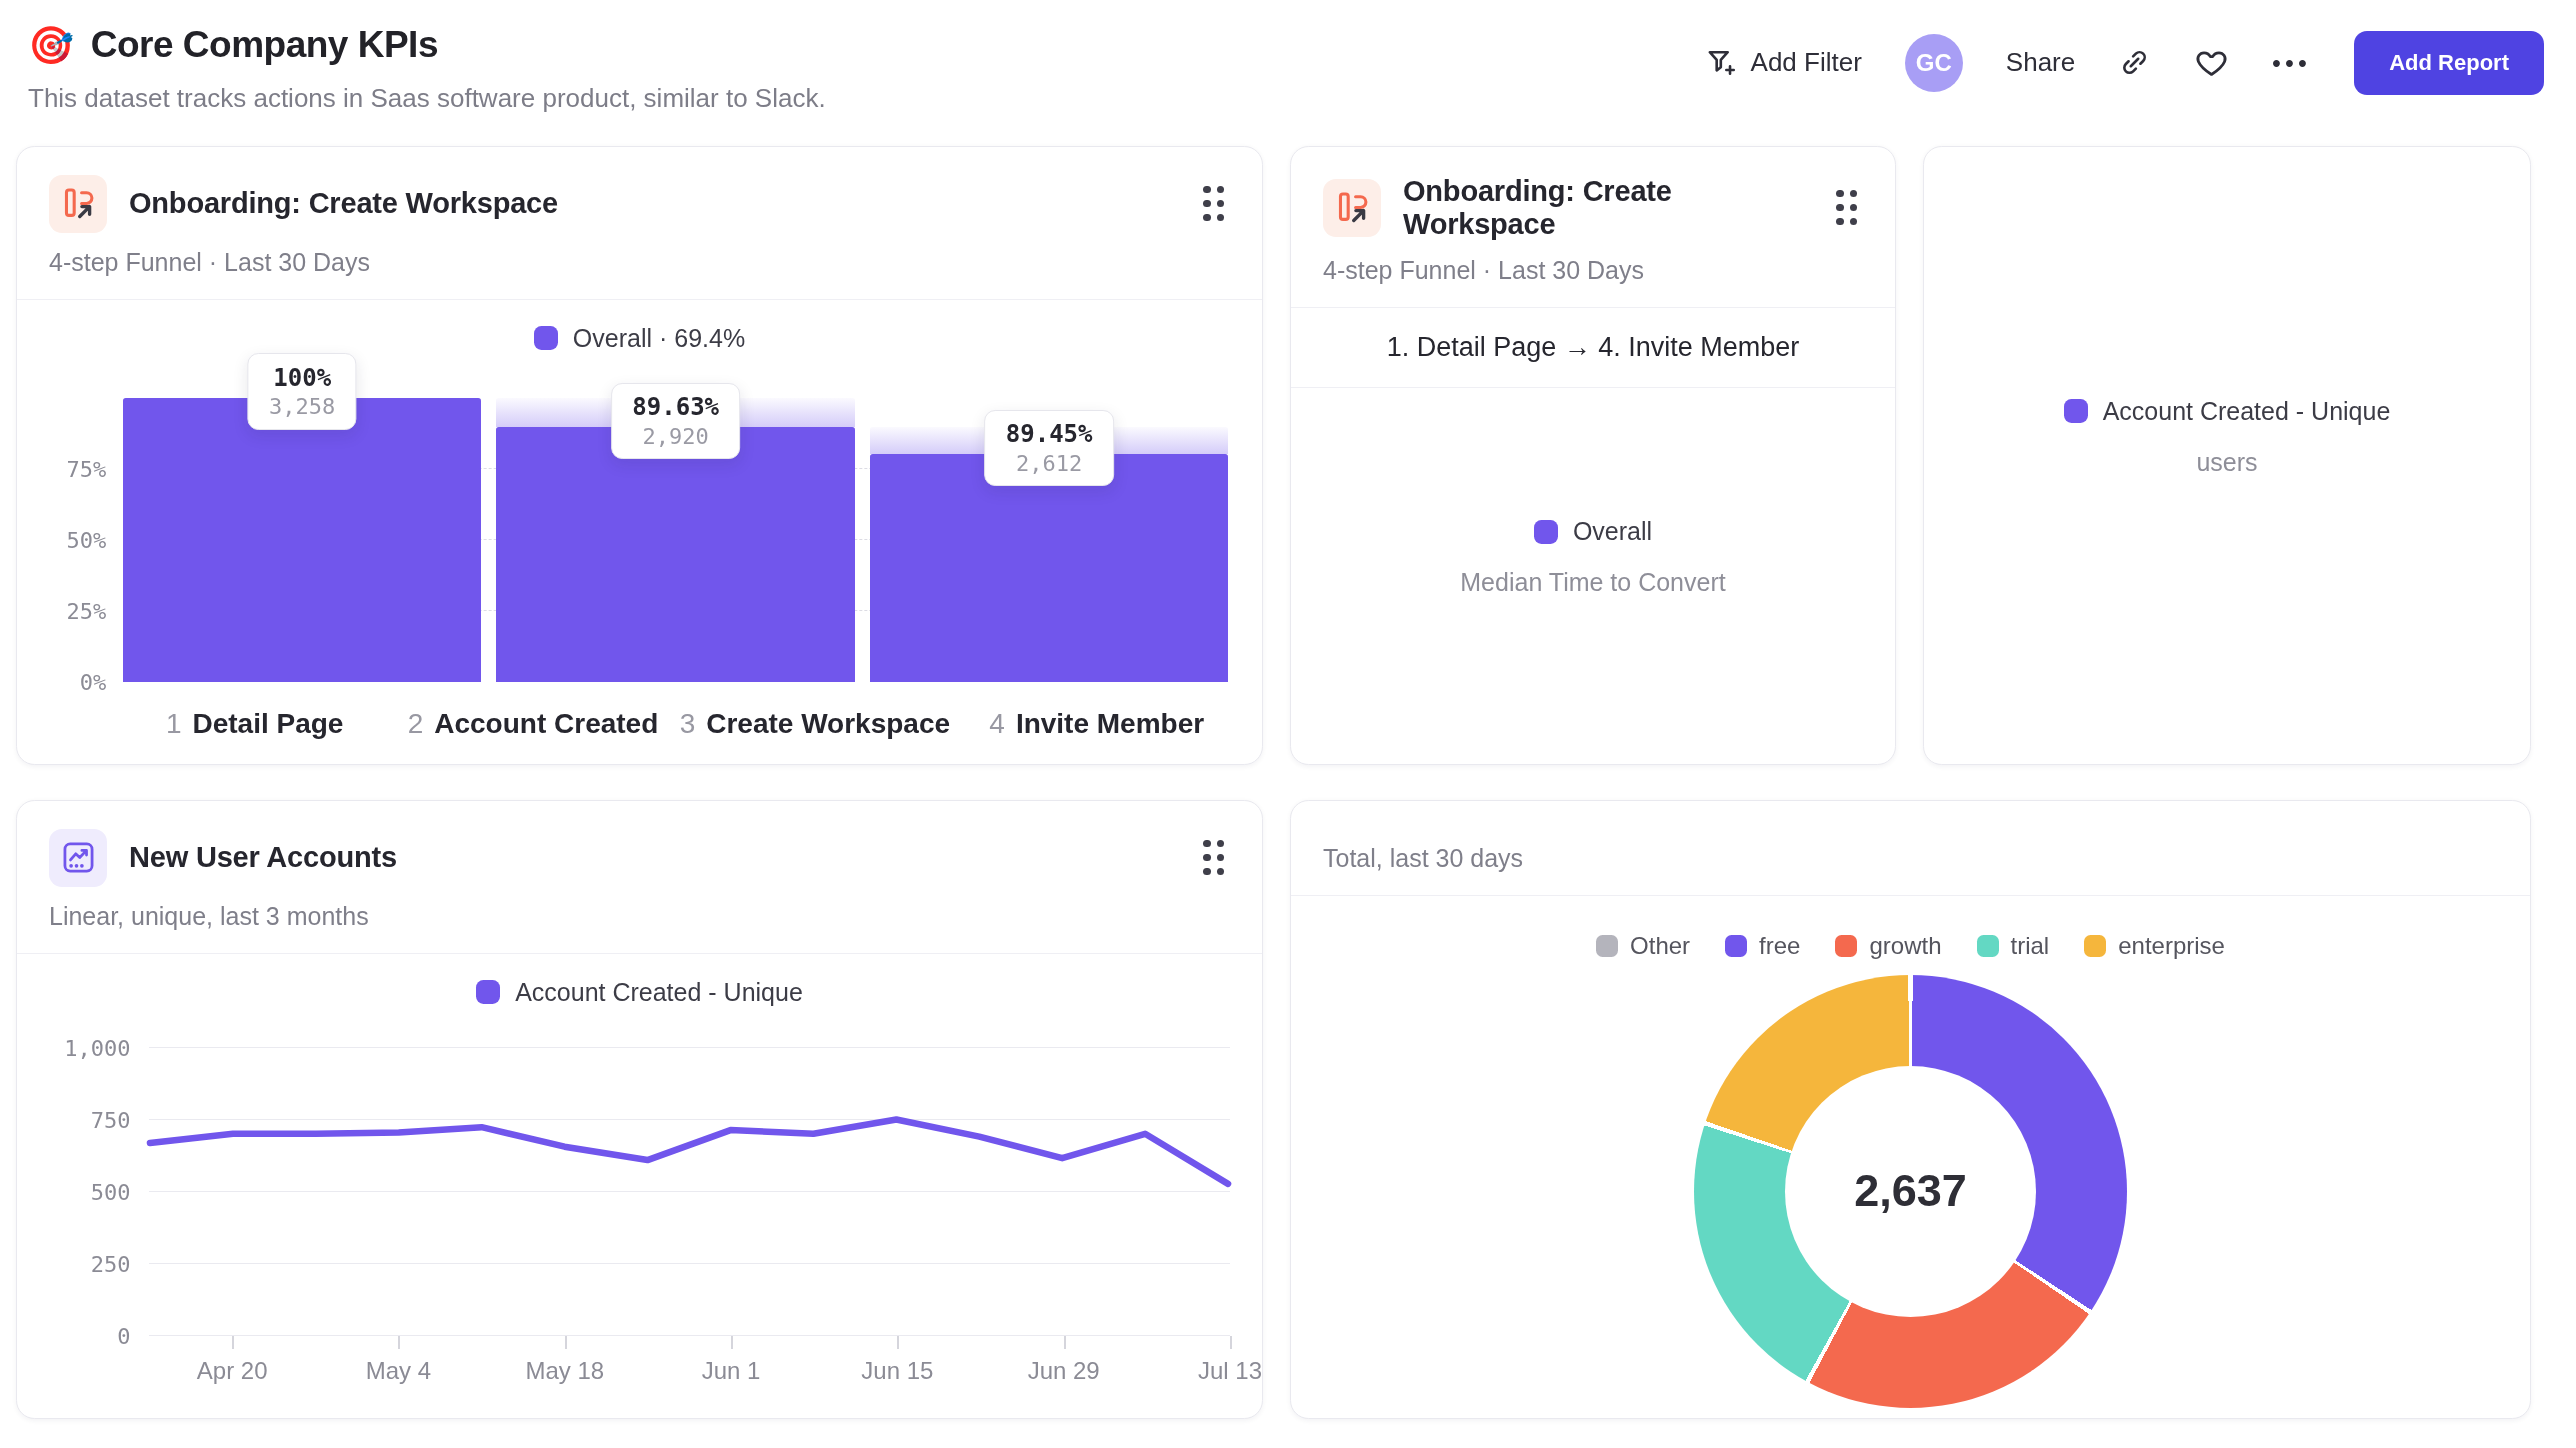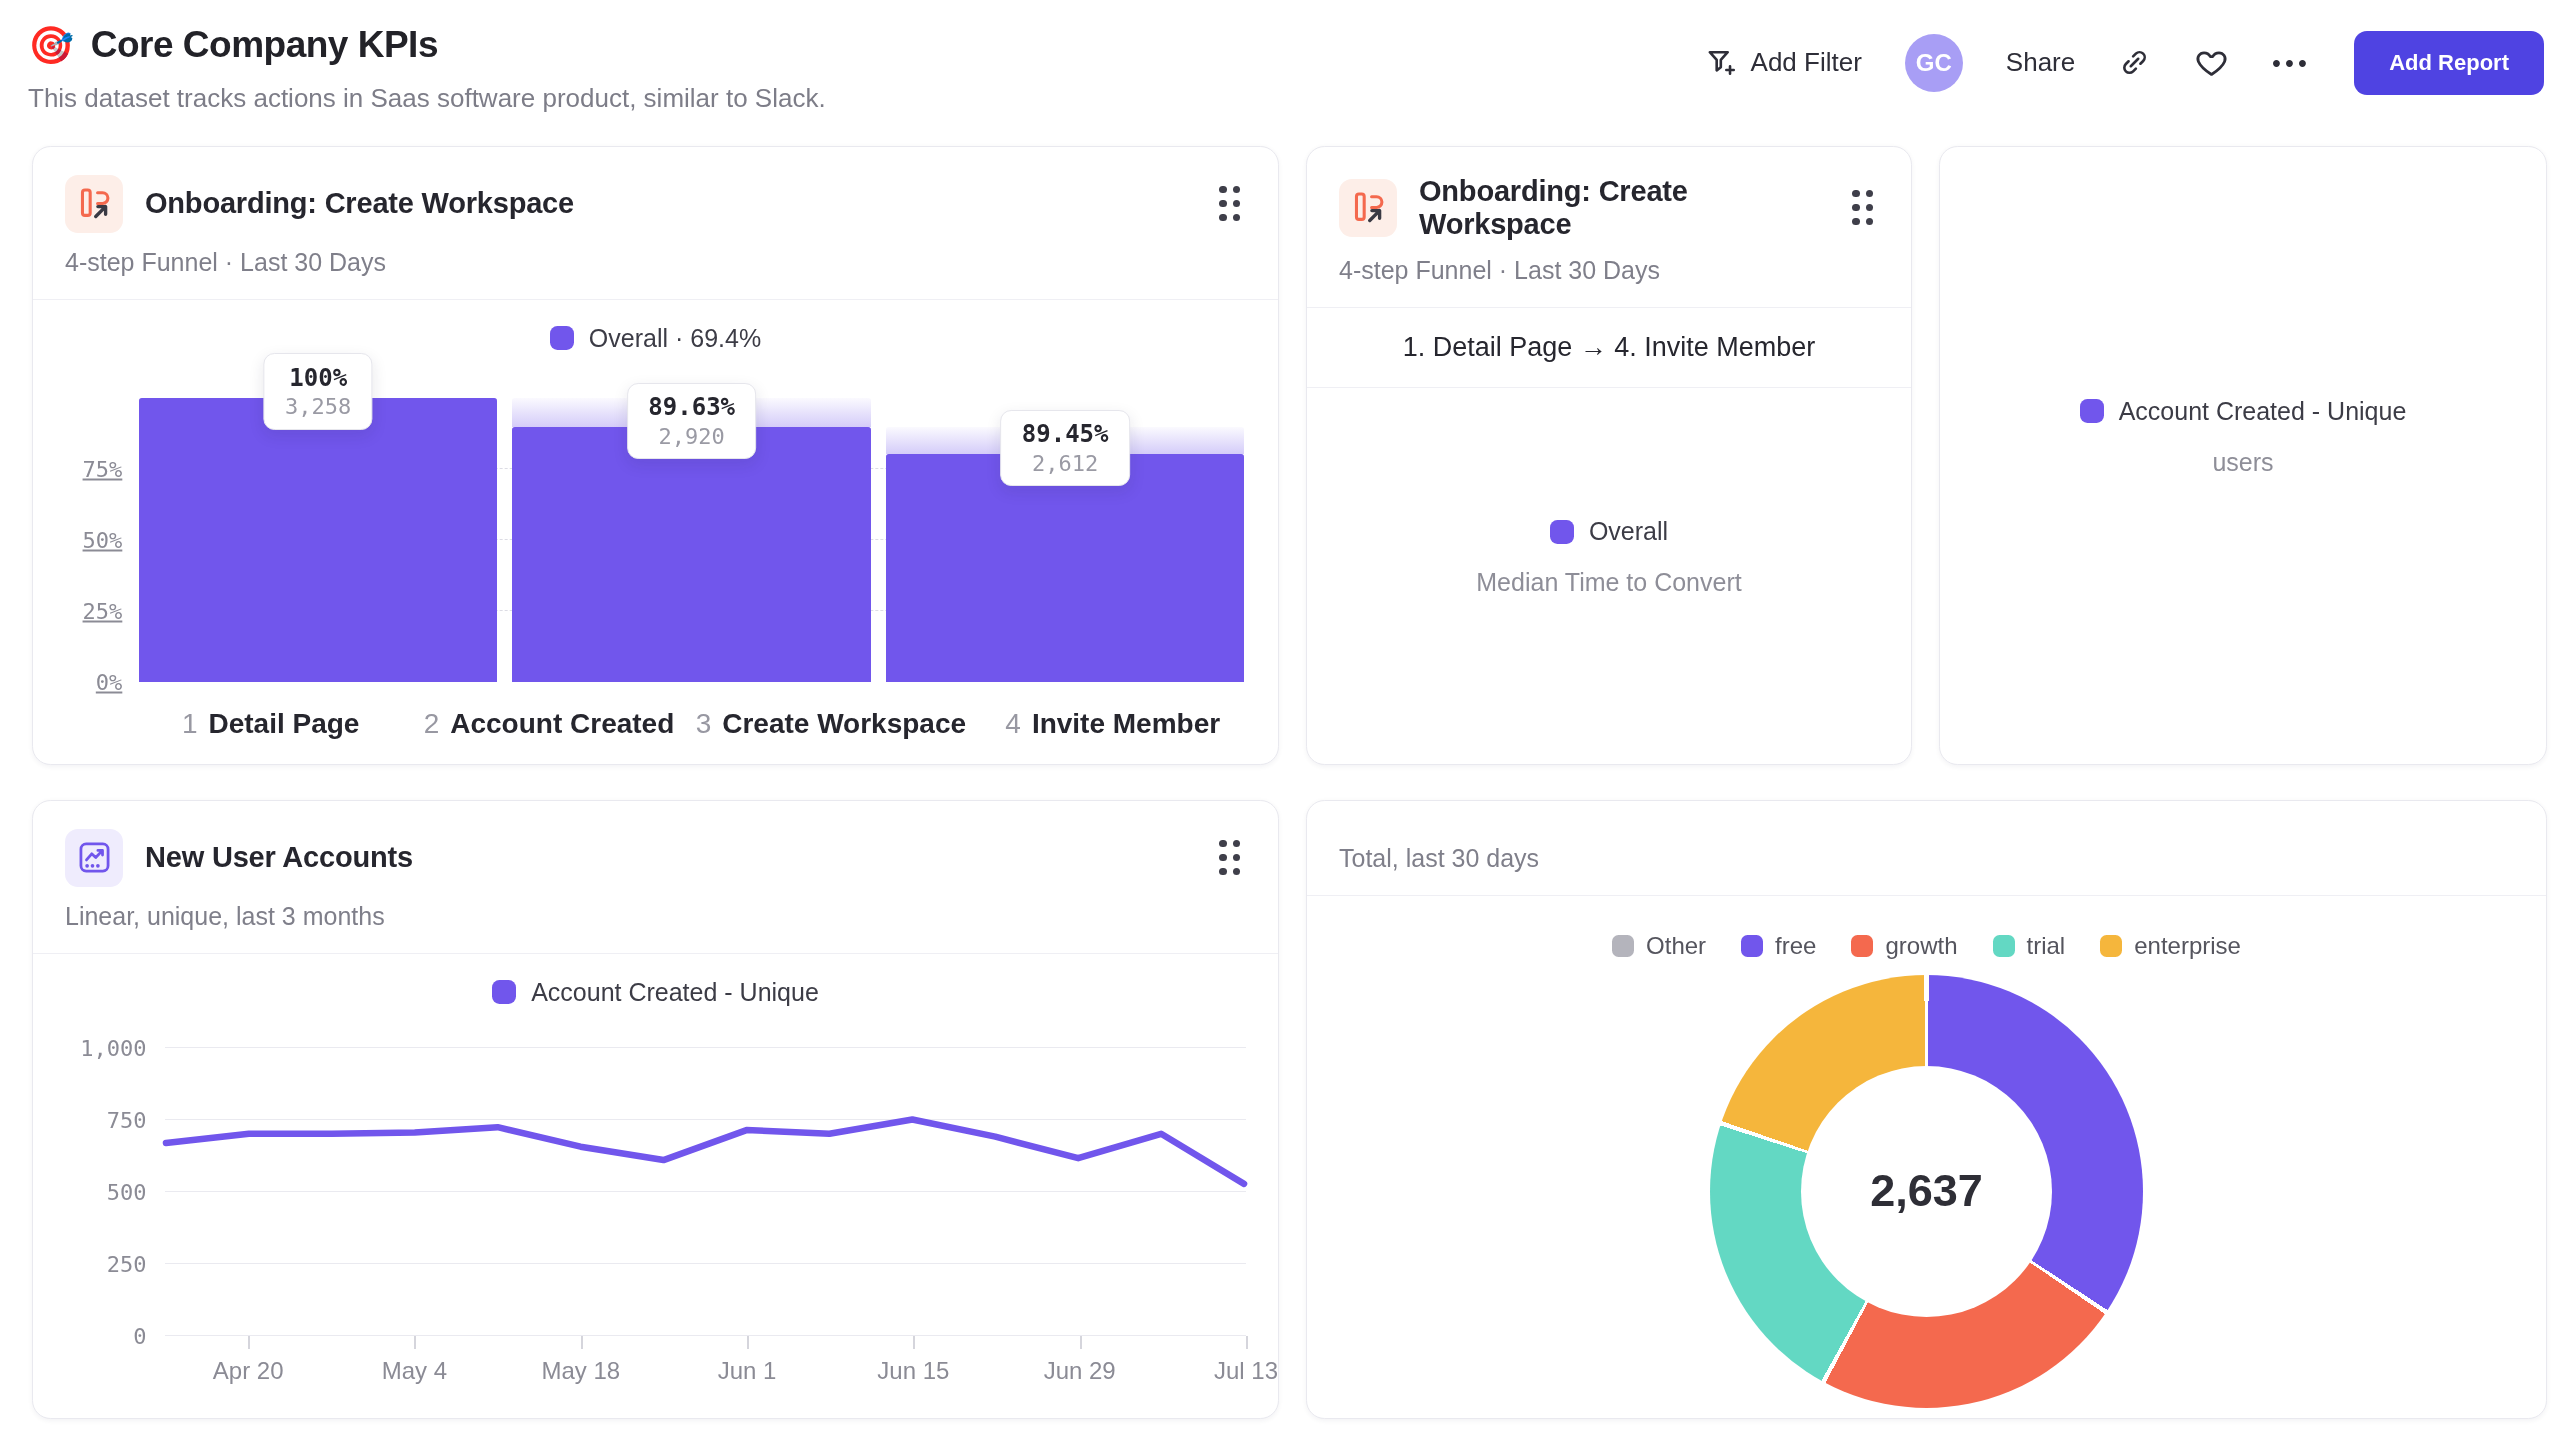--- a/index.html
+++ b/index.html
@@ -17,21 +17,21 @@
   .action { display:flex; align-items:center; gap:13px; font-size:26px; font-weight:500; color:#2E2E38; cursor:pointer; }
   .action svg { display:block; }
   .avatar { width:58px; height:58px; border-radius:50%; background:#A89EF5; color:#fff;
     font-size:24px; font-weight:700; display:flex; align-items:center; justify-content:center; }
   .dots { font-size:24px; letter-spacing:4.6px; color:#2E2E38; font-weight:700; }
   .add-report { background:#4F43E2; color:#fff; border:none; border-radius:13px;
     font-size:22px; font-weight:600; padding:18.6px 35px; font-family:inherit; cursor:pointer; }
 
   
   .grid { display:grid; grid-template-columns:1247px 606px 608px; grid-auto-rows:619px;
-    gap:35px 27px; padding:0 32px; margin-top:32px; }
+    gap:35px 27px; padding:0 16px; margin-top:32px; }
   .card { background:#fff; border:1.9px solid #E9E9EF; border-radius:18.6px;
     box-shadow:0 1.9px 5.6px rgba(25,25,60,0.05); display:flex; flex-direction:column; overflow:hidden; }
   .card.wide { grid-column:2 / 4; }
 
   .card-head { padding:28px 32px 0 32px; border-bottom:1.9px solid #EFEFF4; }
   .head-row { display:flex; align-items:center; gap:22px; }
   .card-icon { width:58px; height:58px; border-radius:13px; display:flex; align-items:center; justify-content:center; flex:none; }
   .card-icon.coral { background:#FDEEE8; }
   .card-icon.purple { background:#EFECFD; }
   .card-title { font-size:29px; font-weight:700; color:#26262E; flex:1; letter-spacing:-0.2px; }
@@ -41,21 +41,21 @@
 
   .chart-legend { display:flex; justify-content:center; align-items:center; gap:15px;
     margin-top:24px; font-size:25px; font-weight:500; color:#3C3C46; }
   .swatch { width:24px; height:24px; border-radius:7.4px; background:#7156EC; flex:none; }
 
   
   .funnel-body { flex:1; display:flex; flex-direction:column; padding:0 28px 24px 28px; }
   .funnel-plot { position:relative; flex:1; margin-left:78px; margin-top:45px; margin-right:5.6px; }
   .fgrid { position:absolute; left:0; right:0; border-top:1.9px dashed #DCDCE4; z-index:0; }
   .fylab { position:absolute; right:calc(100% + 16.7px); transform:translateY(50%);
-    font-family:"DejaVu Sans Mono", monospace; font-size:22px; color:#8B8B95;text-decoration:underline; }
+    font-family:"DejaVu Sans Mono", monospace; font-size:22px; color:#8B8B95; }
   .bars { position:absolute; inset:0; display:flex; gap:15px; z-index:1; }
   .fcol { flex:1; position:relative; }
   .fbar { position:absolute; left:0; right:0; bottom:0; background:#7156EC; border-radius:2.8px 2.8px 0 0; }
   .fghost { position:absolute; left:0; right:0; border-radius:2.8px 2.8px 0 0;
     background:linear-gradient(to bottom, rgba(113,86,236,0.03), rgba(113,86,236,0.30)); }
   .ftip { position:absolute; left:50%; transform:translateX(-50%); background:#fff;
     border:1.9px solid #E6E6EC; border-radius:11px; box-shadow:0 5.6px 15px rgba(30,30,60,0.10);
     padding:9.3px 20.5px; text-align:center; z-index:3; white-space:nowrap; }
   .ftip .pct { font-family:"DejaVu Sans Mono", monospace; font-weight:700; font-size:24px; color:#26262E; }
   .ftip .val { font-family:"DejaVu Sans Mono", monospace; font-size:22px; color:#9A9AA4; margin-top:2.8px; }

